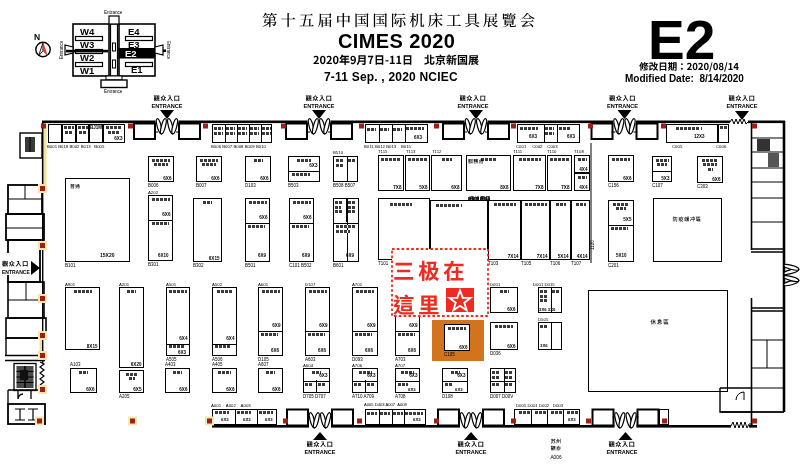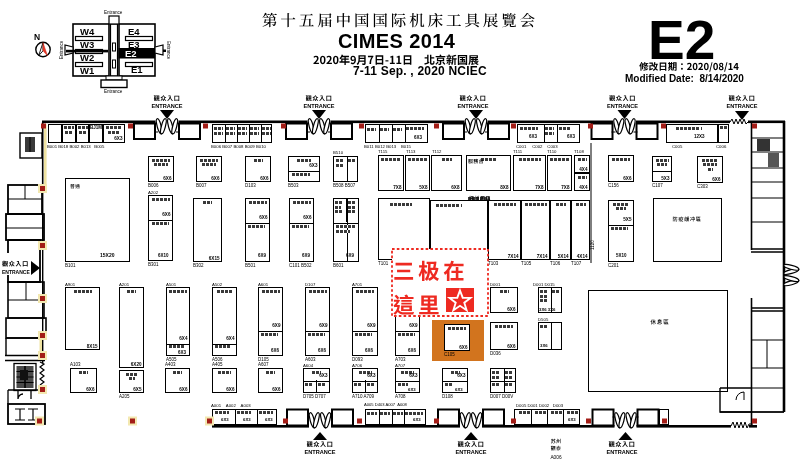--- a/index.html
+++ b/index.html
@@ -12,23 +12,23 @@
 .hd{position:absolute;left:-1px;right:-1px;height:1px;background:#000}
 .vd{position:absolute;top:-1px;bottom:-1px;width:1px;background:#000}
 .w{position:absolute;background:#000}
 svg{position:absolute;left:0;top:0}
 </style></head>
 <body>
 <div id="wrap">
 
 <div style="position:absolute;left:0;top:0;width:800px;height:471px;background:#fff"></div>
 
-<div class="t" style="left:338px;top:29px;font-size:20px;font-weight:bold;color:#000;letter-spacing:0.4px;">CIMES 2014</div>
-
-<div class="t" style="left:324px;top:64px;font-size:12px;font-weight:bold;color:#000;letter-spacing:0.2px;margin-left:29px;">7-11 Sep. , 2020 NCIEC</div>
+<div class="t" style="left:338px;top:29px;font-size:20px;font-weight:bold;color:#000;letter-spacing:0.4px;">CIMES 2020</div>
+
+<div class="t" style="left:324px;top:70px;font-size:12px;font-weight:bold;color:#000;letter-spacing:0.2px;">7-11 Sep. , 2020 NCIEC</div>
 
 <div class="t" style="left:648px;top:6.5px;font-size:55px;font-weight:bold;color:#000;">E2</div>
 
 <div class="t" style="left:625px;top:72.5px;font-size:10px;font-weight:bold;color:#000;">Modified Date:&nbsp; 8/14/2020</div>
 
 <div class="b" style="left:48px;top:123.5px;width:14px;height:19px;"></div>
 
 <div class="b" style="left:62px;top:123.5px;width:14px;height:19px;">
       <div class="m" style="width:10px"></div>
       <div class="m" style="width:8px"></div>

